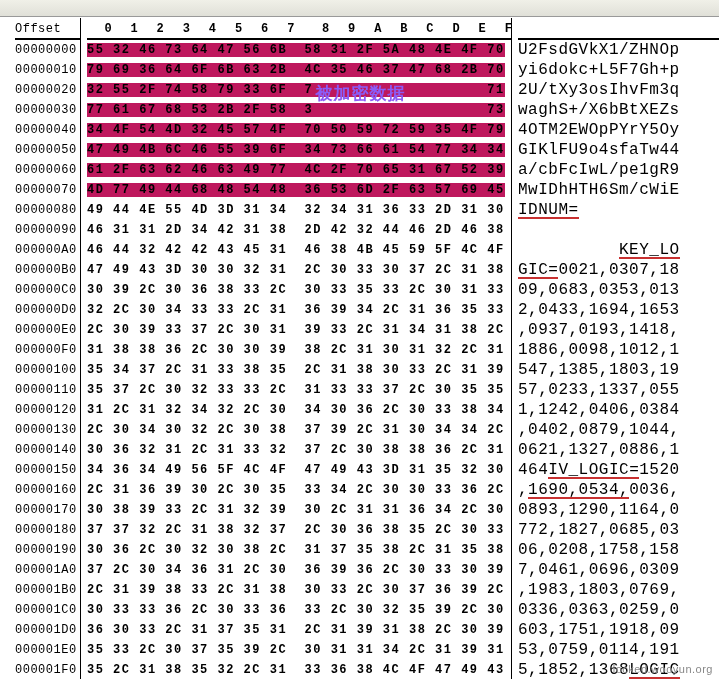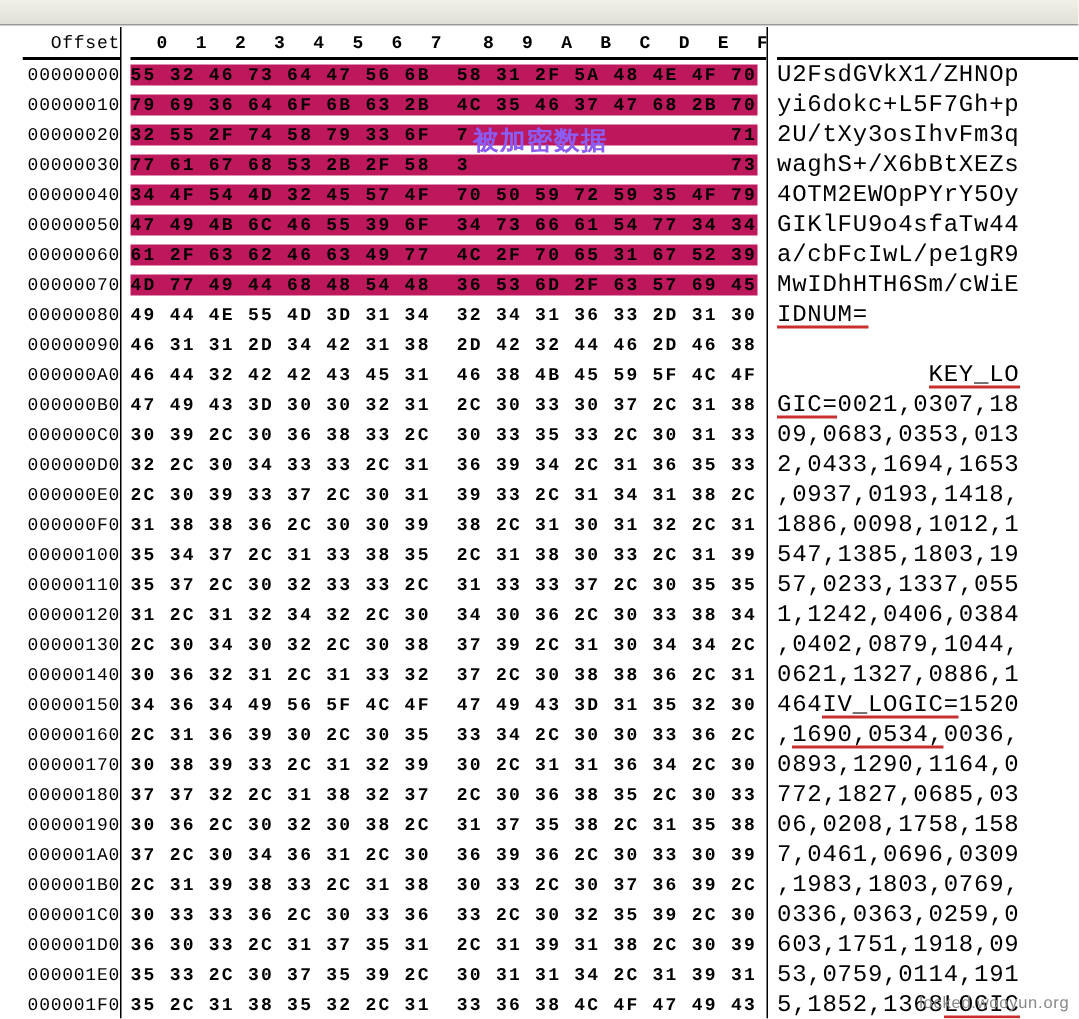--- a/index.html
+++ b/index.html
@@ -45,21 +45,21 @@
     display: grid;
     grid-template-columns: 80px 1px 430px 1px 1fr;
     background: #fff;
   }
   .col-offset, .col-hex, .col-ascii {
     padding-top: 2px;
     white-space: pre;
     line-height: 20px;
     overflow: hidden;
   }
-  .col-offset { text-align: right; letter-spacing: 0.5px; margin-left: 15px; }
+  .col-offset { text-align: left; letter-spacing: 0.5px; margin-left: 15px; }
   .col-hex   { padding-left: 6px; letter-spacing: 1.5px; font-weight: bold; }
   .col-ascii { padding-left: 6px; letter-spacing: 0.5px; font-size: 16px; }
 
   .sep-v {
     background: #000;
     width: 1px;
   }
   .header-row {
     border-bottom: 2px solid #000;
     height: 18px;

